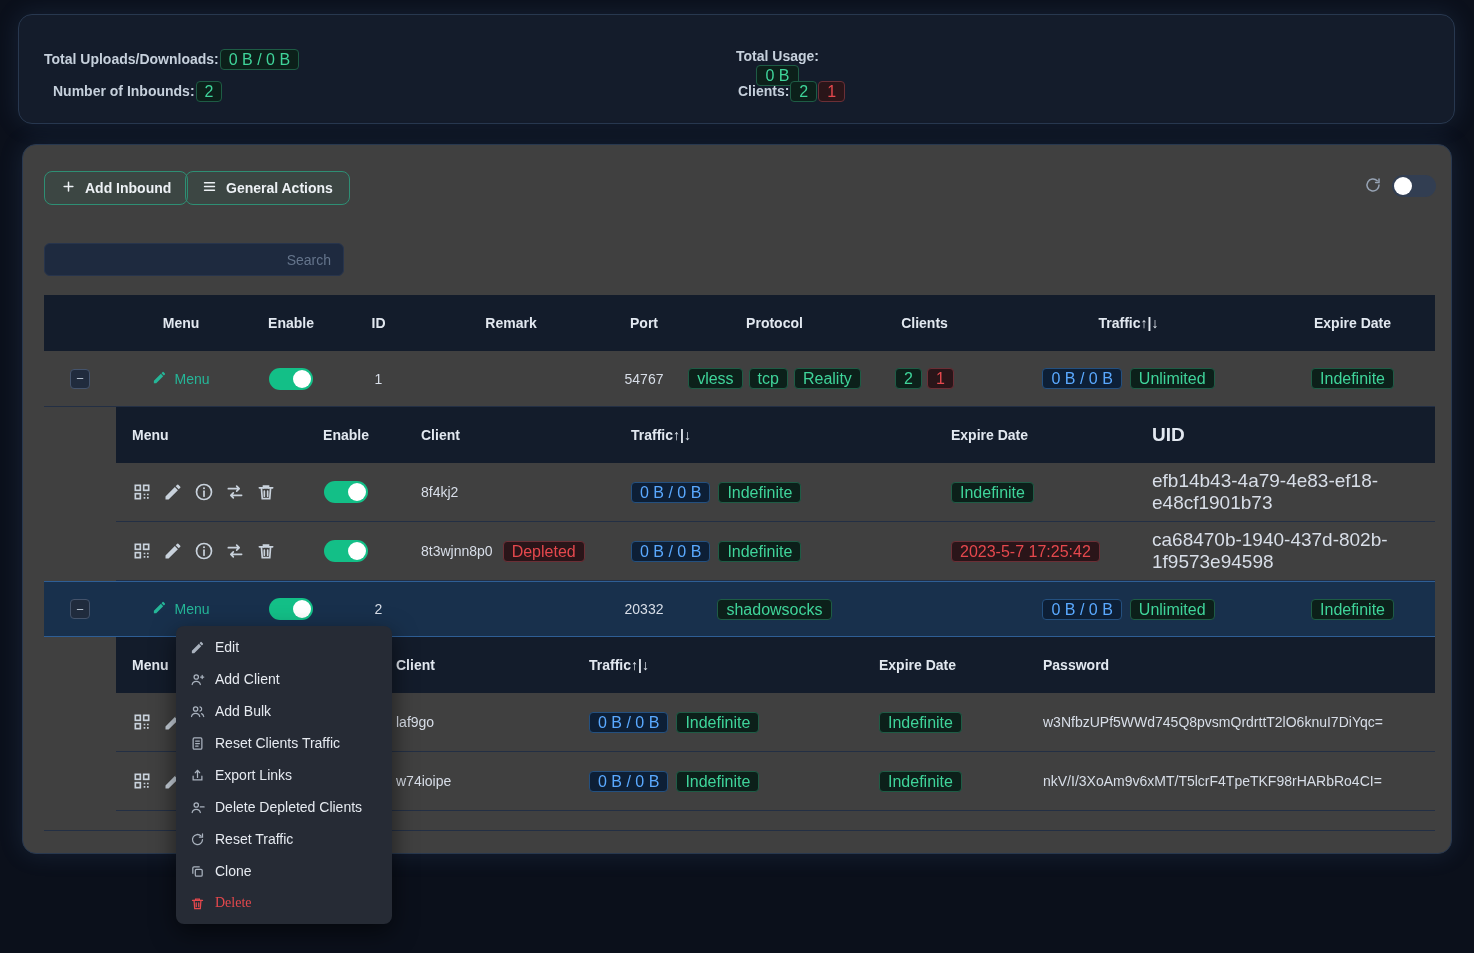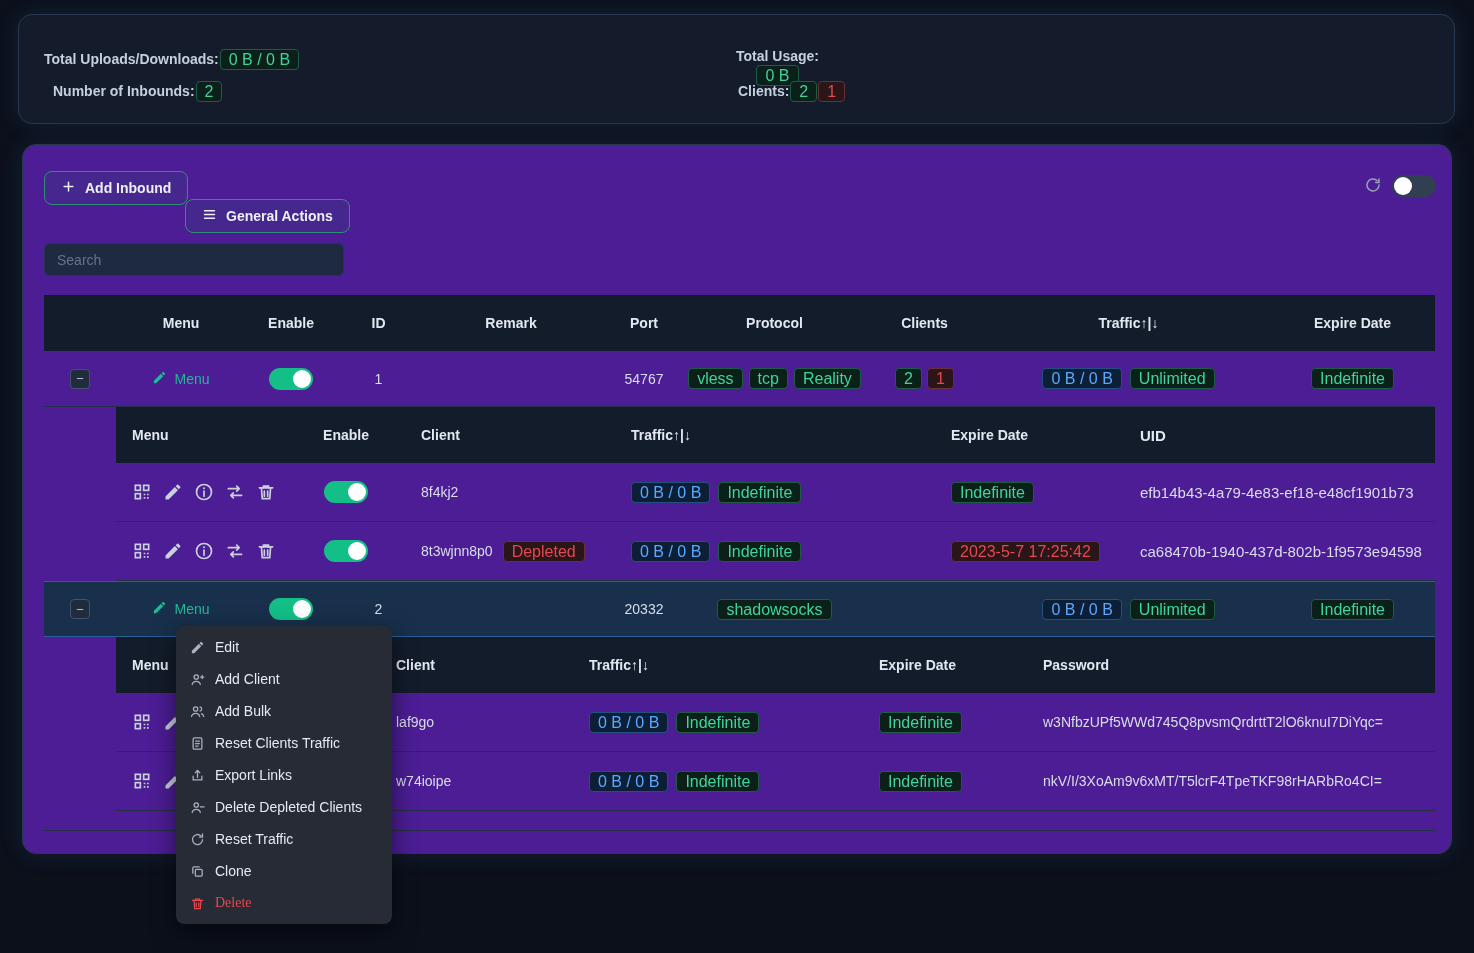--- a/index.html
+++ b/index.html
@@ -12,21 +12,21 @@
     overflow:hidden;
     font-size:14px;
   }
   .card {
     position:absolute;
     border:1px solid #28384f;
     border-radius:14px;
     box-shadow:0 0 24px rgba(90,130,200,.16);
   }
   #stats-card { left:18px; top:14px; width:1437px; height:110px; background:#141c2b; }
-  #main-card  { left:22px; top:144px; width:1430px; height:710px; background:#4c1d95; }
+  #main-card  { left:22px; top:144px; width:1430px; height:710px; background:#404040; }
 
   .stat-row { position:absolute; display:flex; align-items:center; gap:1px; height:22px; }
   .stat-label { font-weight:700; color:#c6d0dc; font-size:14px; }
 
   .badge {
     display:inline-flex; align-items:center;
     padding:0 8px; height:21px;
     font-size:16px; border-radius:4px;
     border:1px solid; white-space:nowrap; line-height:19px;
   }
@@ -38,39 +38,39 @@
     position:absolute; height:34px;
     display:inline-flex; align-items:center; gap:9px;
     padding:0 16px; border-radius:8px;
     border:1px solid #2e8f74;
     background:rgba(36,112,92,.12);
     color:#edf1f5; font-size:14px; font-weight:600;
     cursor:pointer;
   }
   .btn svg { width:15px; height:15px; }
   #btn-add { left:21px; top:26px; }
-  #btn-actions { left:162px; top:26px;margin-top:28px; }
+  #btn-actions { left:162px; top:26px; }
 
   #refresh-icon { position:absolute; left:1341px; top:31px; width:18px; height:18px; color:#97a3b4; cursor:pointer; }
   #refresh-icon svg { width:18px; height:18px; }
 
   .switch { position:relative; width:44px; height:22px; border-radius:11px; display:inline-block; cursor:pointer; flex:none; }
   .switch .knob { position:absolute; top:2px; width:18px; height:18px; border-radius:50%; background:#fff; }
   .switch.on  { background:#13bf87; }
   .switch.on  .knob { right:2px; }
   .switch.off { background:#323e52; }
   .switch.off .knob { left:2px; }
   #top-toggle { position:absolute; left:1369px; top:30px; }
 
   #search-input {
     position:absolute; left:21px; top:98px;
     width:300px; height:33px;
     background:#1e2a3f; border:1px solid #27344c; border-radius:6px;
     color:#dbe2ea; font-size:14px; padding:0 12px;
-    outline:none; font-family:inherit;
+    outline:none; font-family:inherit;text-align:right;
   }
   #search-input::placeholder { color:#64748b; }
 
   #table { position:absolute; left:21px; top:150px; width:1391px; }
   .t-row {
     display:grid;
     grid-template-columns:72px 130px 90px 85px 180px 86px 175px 125px 283px 165px;
     align-items:center;
   }
   .thead { background:#131c2b; height:56px; font-weight:700; color:#e2e8f0; }
@@ -96,21 +96,21 @@
 
   .sub { margin-left:72px; width:1319px; }
   .s1-row { display:grid; grid-template-columns:185px 90px 210px 290px 245px 299px; align-items:center; }
   .s2-row { display:grid; grid-template-columns:180px 85px 190px 290px 170px 404px; align-items:center; }
   .sub-row { height:59px; border-bottom:1px solid #232f44; }
   .s-menu   { padding-left:16px; display:flex; align-items:center; gap:11px; }
   .s-enable { display:flex; justify-content:center; }
   .s-client  { padding-left:30px; display:flex; align-items:center; gap:10px; color:#d8dee8; }
   .s-traffic { padding-left:30px; display:flex; align-items:center; gap:8px; }
   .s-expire  { padding-left:60px; display:flex; align-items:center; }
-  .s-uid     { padding-left:4px; color:#d8dee8; font-size:15px; }
+  .s-uid     { padding-left:4px; color:#d8dee8; font-size:19px;margin-left:12px; }
   .s2-client  { padding-left:15px; display:flex; align-items:center; gap:10px; color:#d8dee8; }
   .s2-traffic { padding-left:18px; display:flex; align-items:center; gap:8px; }
   .s2-expire  { padding-left:18px; display:flex; align-items:center; }
   .s2-pass    { padding-left:12px; color:#d8dee8; font-size:14px; }
   .sh { font-weight:700; color:#e2e8f0; }
 
   .icon-btn { width:20px; height:20px; color:#c9d2dc; cursor:pointer; display:inline-flex; }
   .icon-btn svg { width:20px; height:20px; }
 
   .t-footer { height:20px; border-bottom:1px solid #232f44; }

